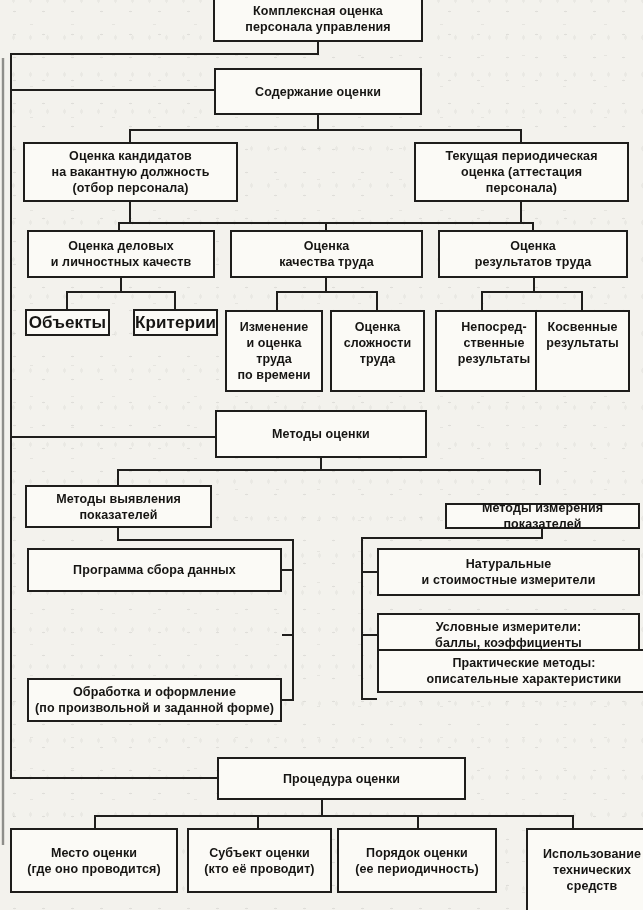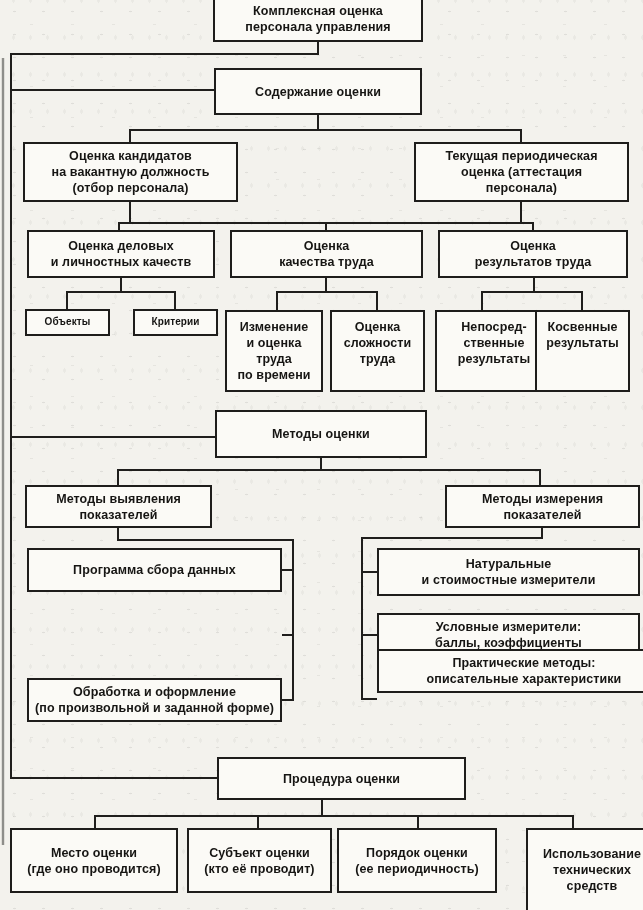--- a/index.html
+++ b/index.html
@@ -35,21 +35,21 @@
     line-height:1.28;
     color:#161513;
     white-space:pre-line;
     padding:2px 4px;
     letter-spacing:0.1px;
   }
   .node.top-align{
     align-items:flex-start;
     padding-top:7px;
   }
-  .node.small{font-size:10px;}
+  .node.small{font-size:17px;}
 </style>
 </head>
 <body>
 
 <div id="page">
 
   <svg id="wires" width="643" height="910" viewBox="0 0 643 910">
 
     <path d="M3 58 V845" stroke="#2a2927" stroke-width="2.4" fill="none" opacity="0.5"></path>
 
@@ -108,21 +108,21 @@
 результаты</div>
 
   <div class="node top-align" style="left:535px;top:310px;width:95px;height:82px">Косвенные
 результаты</div>
 
   <div class="node" style="left:215px;top:410px;width:212px;height:48px">Методы оценки</div>
 
   <div class="node" style="left:25px;top:485px;width:187px;height:43px">Методы выявления
 показателей</div>
 
-  <div class="node" style="left:445px;top:485px;width:195px;height:43px">Методы измерения
+  <div class="node" style="left:445px;top:503px;width:195px;height:26px">Методы измерения
 показателей</div>
 
   <div class="node" style="left:27px;top:548px;width:255px;height:44px">Программа сбора данных</div>
 
 
   <div class="node" style="left:27px;top:678px;width:255px;height:44px">Обработка и оформление
 (по произвольной и заданной форме)</div>
 
   <div class="node" style="left:377px;top:548px;width:263px;height:48px">Натуральные
 и стоимостные измерители</div>

